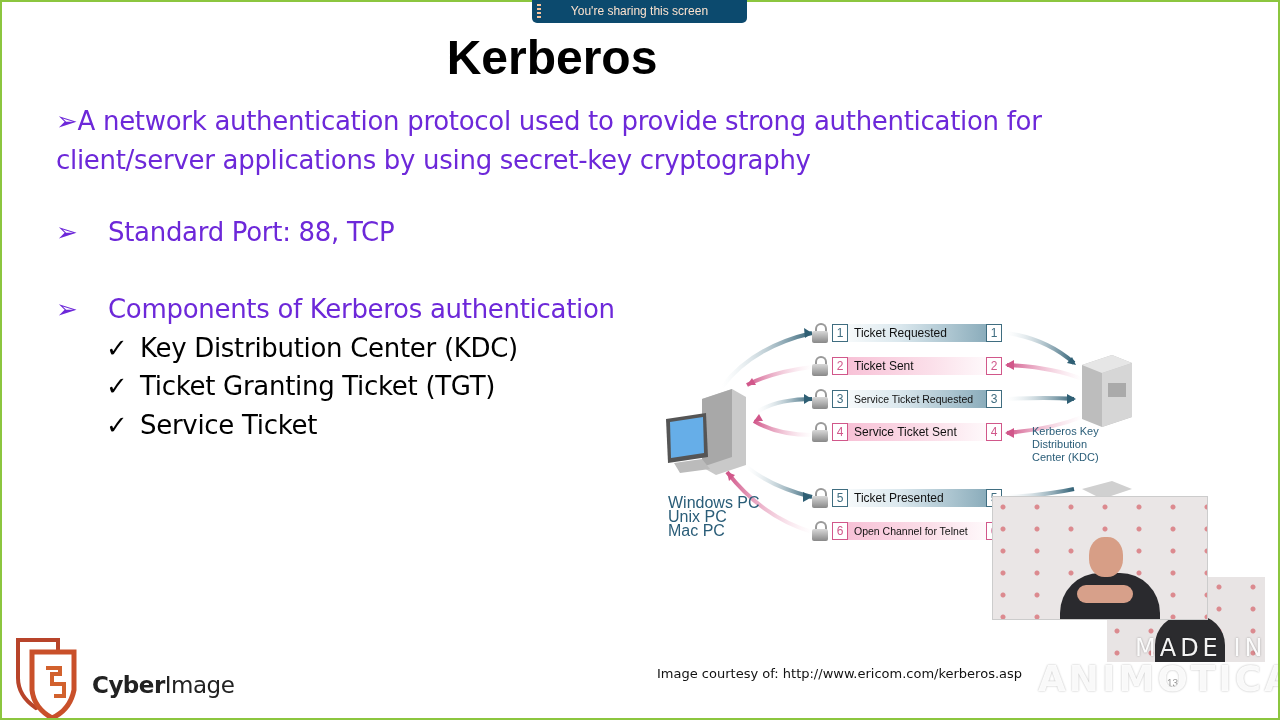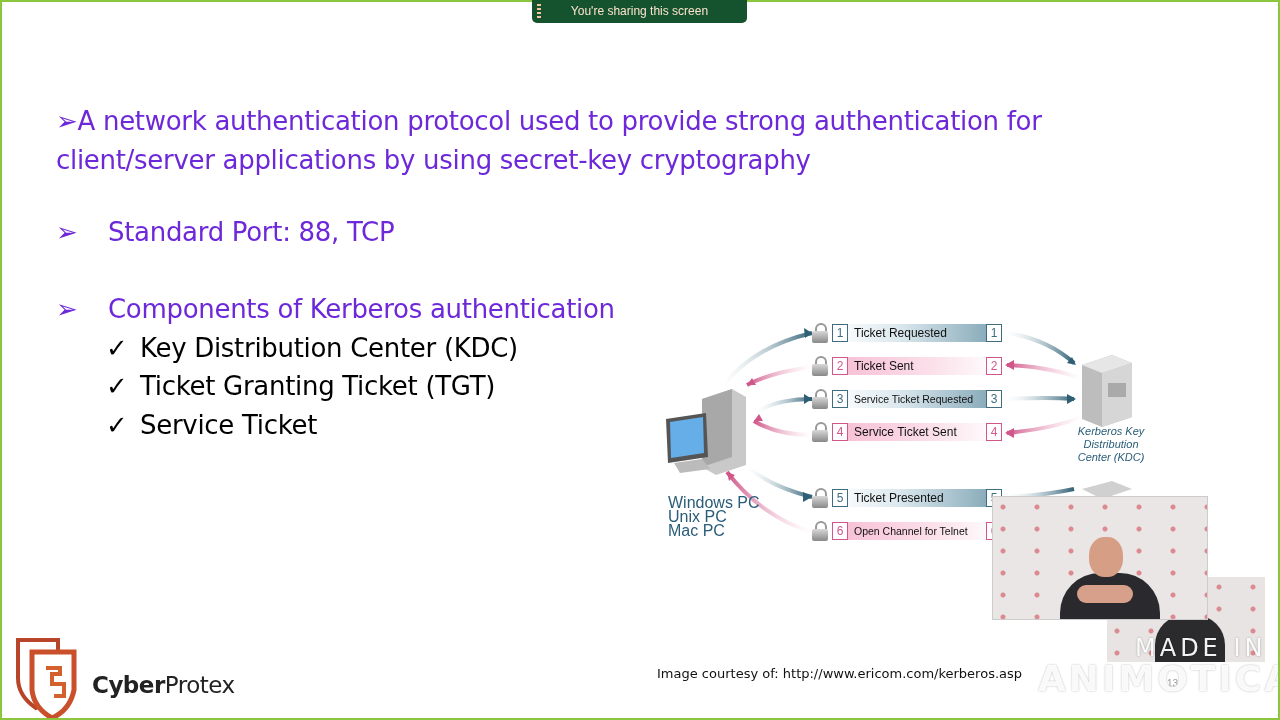--- a/index.html
+++ b/index.html
@@ -1,18 +1,18 @@
 <!DOCTYPE html>
 <html><head>
 <meta charset="utf-8">
 <style>
   html,body{margin:0;padding:0;}
   body{width:1280px;height:720px;overflow:hidden;background:#fff;position:relative;font-family:"Liberation Sans",sans-serif;}
   .frame{position:absolute;left:0;top:0;width:1276px;height:716px;border:2px solid #8cc63f;background:#fff;overflow:hidden;}
-  .share-bar{position:absolute;left:532px;top:0;width:215px;height:23px;background:#14532d;border-radius:0 0 5px 5px;color:#fde3cf;font-size:12px;line-height:23px;text-align:center;}
+  .share-bar{position:absolute;left:532px;top:0;width:215px;height:23px;background:#0c4a6e;border-radius:0 0 5px 5px;color:#fde3cf;font-size:12px;line-height:23px;text-align:center;}
   .share-bar .grip{position:absolute;left:5px;top:4px;width:4px;height:15px;background:repeating-linear-gradient(#f7c49e 0 2px,transparent 2px 4px);}
   .title{position:absolute;left:0;width:1100px;top:28px;text-align:center;font-size:48px;font-weight:bold;color:#000;font-family:"Liberation Sans",sans-serif;}
   .slide-text{position:absolute;color:#6d28d9;font-size:26px;font-family:"DejaVu Sans",sans-serif;letter-spacing:-0.3px;}
   .bullet{display:inline-block;width:22px;}
   .para1{left:54px;top:100px;line-height:39px;width:1100px;}
   .port{left:54px;top:215px;}
   .comp{left:54px;top:292px;}
   .sub{position:absolute;left:104px;font-size:26px;font-family:"DejaVu Sans",sans-serif;color:#000;letter-spacing:-0.3px;}
   .sub .chk{display:inline-block;width:34px;}
   .diagram{position:absolute;left:660px;top:315px;width:500px;height:240px;}
@@ -23,21 +23,21 @@
   .bar{position:absolute;left:20px;top:1px;height:18px;width:168px;}
   .bar.blue{background:linear-gradient(90deg,#ffffff 0%,#dbe8ee 40%,#7ea3b3 100%);}
   .bar.pink{background:linear-gradient(90deg,#f7bcd3 0%,#fbe0ea 60%,#ffffff 100%);}
   .num{position:absolute;top:0;width:14px;height:16px;background:#fff;font-size:12px;line-height:16px;text-align:center;}
   .blue .num{border:1px solid #3f6d80;color:#3f6d80;}
   .pink .num{border:1px solid #d1578a;color:#d1578a;}
   .num.l{left:0;}
   .num.r{right:-2px;}
   .lbl{position:absolute;left:22px;top:0;font-size:12px;line-height:18px;color:#111;white-space:nowrap;}
   .lbl.small{font-size:10.5px;}
-  .kdc-label{position:absolute;left:394px;top:108px;font-size:11px;color:#2a5d78;text-align:center;line-height:13px;width:110px;font-style:italic;}
+  .kdc-label{position:absolute;left:370px;top:108px;font-size:11px;color:#2a5d78;text-align:left;line-height:13px;width:110px;}
   .pc-label{position:absolute;left:6px;top:179px;font-size:16px;color:#2a5d78;line-height:14px;}
   .credit{position:absolute;left:655px;top:664px;font-size:13px;color:#111;font-family:"DejaVu Sans",sans-serif;}
   .video{position:absolute;left:990px;top:494px;width:214px;height:122px;background:#eae6e6;overflow:hidden;border:1px solid #ccc;}
   .video2{position:absolute;left:1105px;top:575px;width:158px;height:85px;background:#e8e4e4;overflow:hidden;}
   .wm-bg{position:absolute;inset:0;background:radial-gradient(circle at 10px 10px,#d6636a 2px,transparent 3px) 0 0/34px 22px;opacity:.7;}
   .person{position:absolute;left:62px;top:40px;width:110px;height:82px;}
   .person .head{position:absolute;left:34px;top:0;width:34px;height:40px;background:#d79e86;border-radius:45%;}
   .person .torso{position:absolute;left:5px;top:36px;width:100px;height:50px;background:#2a2a2e;border-radius:40px 40px 0 0;}
   .person .hand{position:absolute;left:22px;top:48px;width:56px;height:18px;background:#d7a08a;border-radius:10px;}
   .person2{position:absolute;left:48px;top:18px;width:70px;height:70px;}
@@ -47,20 +47,21 @@
   .page-num{position:absolute;left:1165px;top:676px;font-size:10px;color:#999;}
   .logo{position:absolute;left:12px;top:632px;width:80px;height:86px;}
   .logo-text{position:absolute;left:90px;top:670px;font-size:23px;color:#222;font-family:"DejaVu Sans",sans-serif;letter-spacing:-0.5px;}
   .logo-text b{font-weight:bold;}
 </style>
 </head>
 <body>
 
 <div class="frame">
 
+  <div class="title">Kerberos</div>
 
   <div class="slide-text para1">
     <span>➢</span><span>A network authentication protocol used to provide strong authentication for</span><br>
     <span>client/server applications by using secret-key cryptography</span>
   </div>
 
   <div class="slide-text port">
     <span class="bullet">➢</span>
     <span style="margin-left:22px">Standard Port: 88, TCP</span>
   </div>
@@ -218,21 +219,21 @@
     </div>
   </div>
 
   <div class="credit">Image courtesy of: http://www.ericom.com/kerberos.asp</div>
 
   <svg class="logo" viewBox="0 0 80 86">
     <path d="M4 6 L44 6 L44 44 Q40 64 22 74 Q4 62 4 44 Z" fill="none" stroke="#b8442a" stroke-width="4"></path>
     <path d="M18 18 L60 18 L60 56 Q56 76 38 84 Q20 74 18 56 Z" fill="#fff" stroke="#c9502a" stroke-width="5"></path>
     <path d="M32 34 L46 34 L46 40 L38 40 L38 50 L50 50 L50 62 L40 62" fill="none" stroke="#d2612d" stroke-width="4"></path>
   </svg>
-  <div class="logo-text"><b>Cyber</b><span>Protex</span></div>
+  <div class="logo-text"><b>Cyber</b><span>Image</span></div>
 
   <div class="video2">
     <div class="wm-bg"></div>
     <div class="person2">
         <div class="torso"></div>
       </div>
   </div>
   <div class="video">
     <div class="wm-bg"></div>
     <div class="person">

